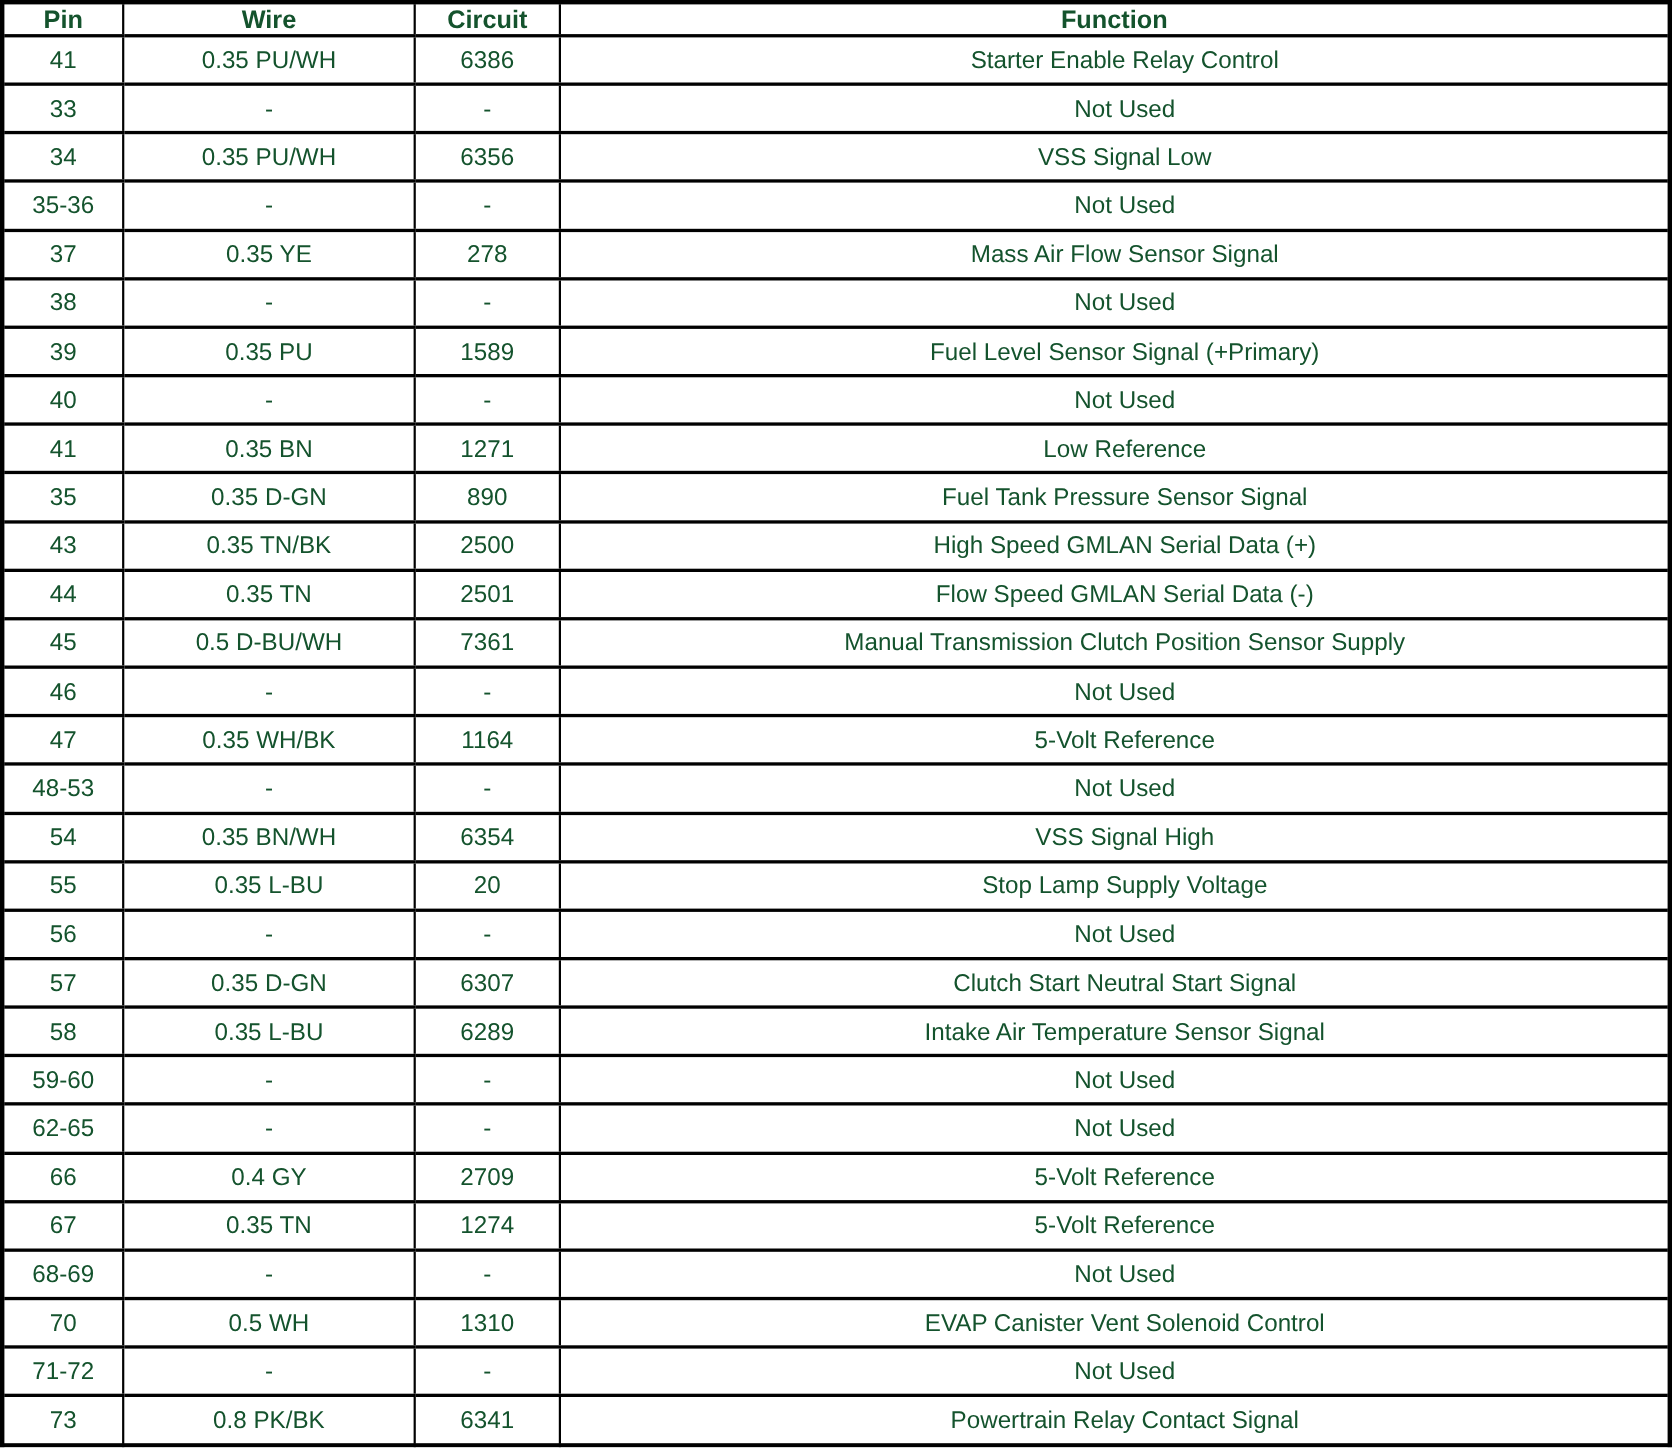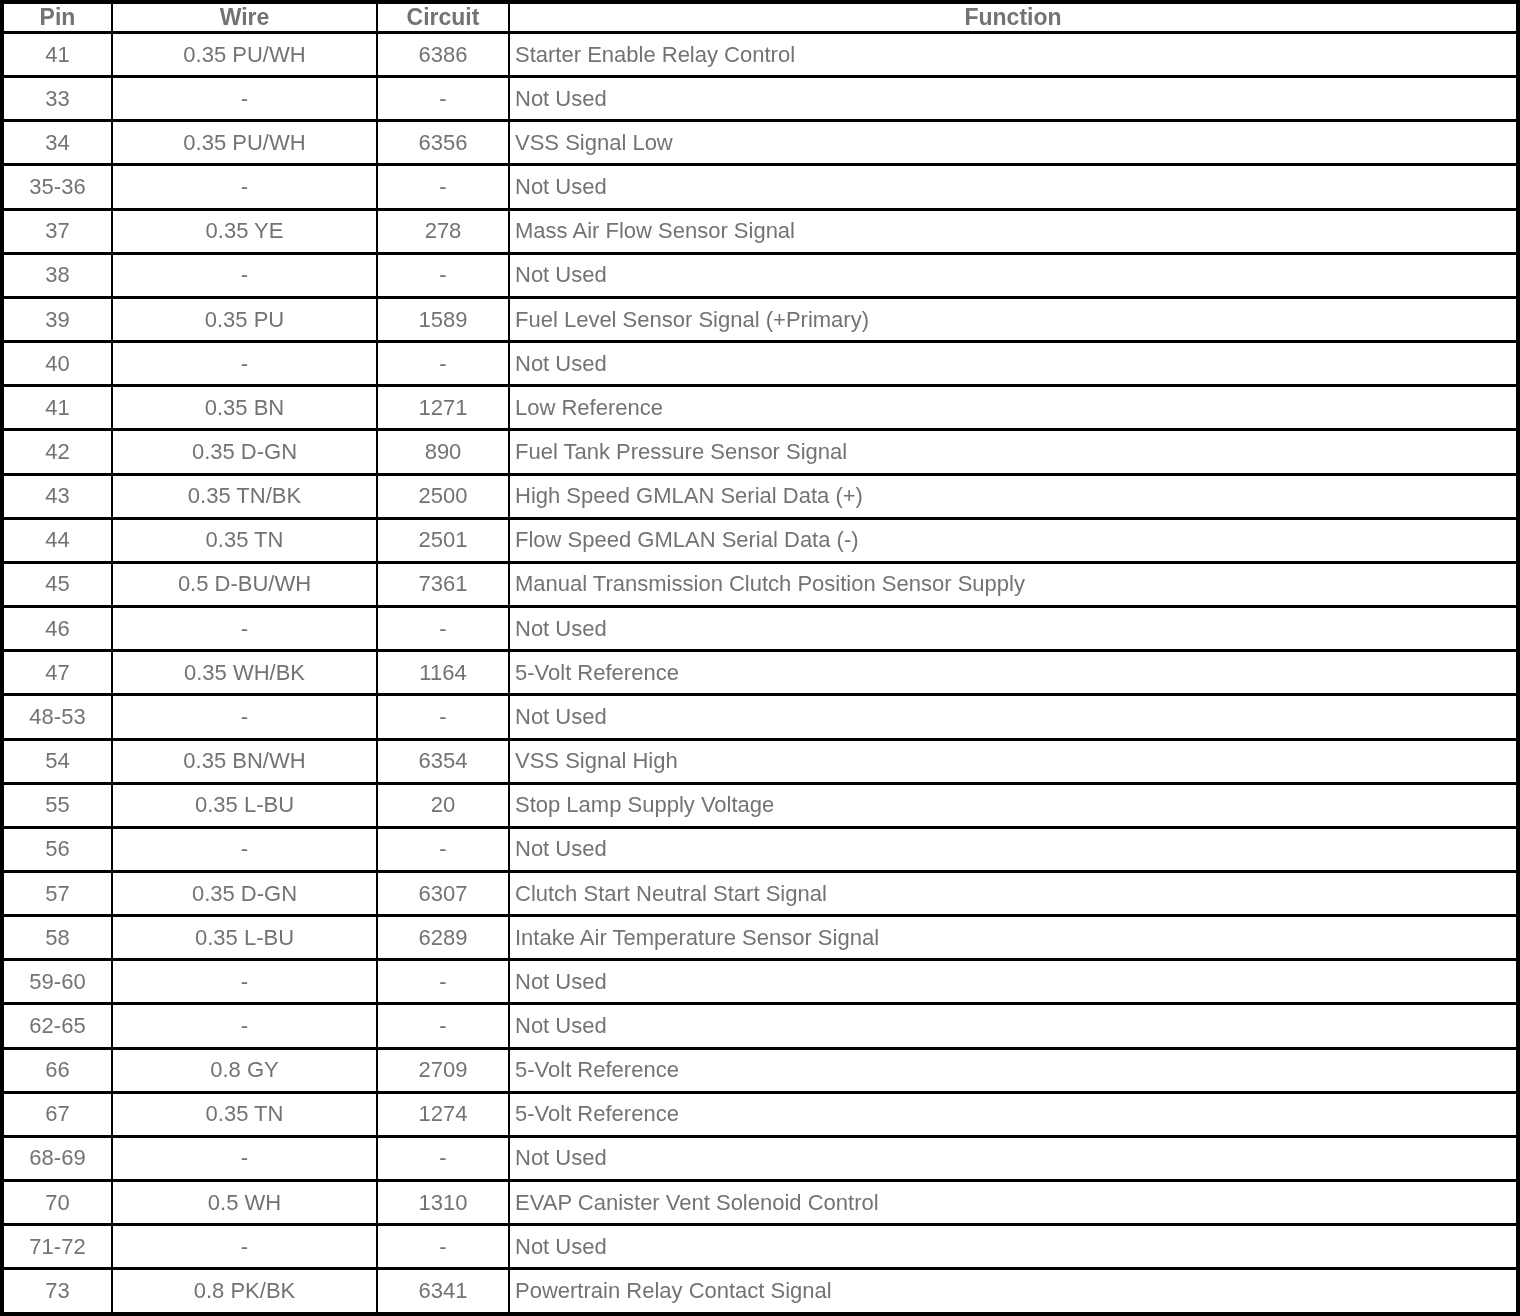--- a/index.html
+++ b/index.html
@@ -13,21 +13,21 @@
     background: #ffffff;
     overflow: hidden;
   }
   table.pinout {
     width: 1520px;
     height: 1316px;
     border-collapse: collapse;
     table-layout: fixed;
     font-family: "Liberation Sans", sans-serif;
     font-size: 22px;
-    color: #737373;
+    color: #14532d;
     border: 4px solid #000000;
   }
   table.pinout th,
   table.pinout td {
     border-left: 2px solid #000000;
     border-right: 2px solid #000000;
     border-top: 3px solid #000000;
     border-bottom: 3px solid #000000;
     padding: 0;
     vertical-align: middle;
@@ -38,22 +38,22 @@
     font-weight: bold;
     font-size: 23px;
     text-align: center;
     background: #ffffff;
   }
   table.pinout td {
     text-align: center;
     background: #ffffff;
   }
   table.pinout td.col-function {
-    text-align: left;
-    padding-left: 5px;
+    text-align: center;
+    padding-left: 19px;
   }
   col.c-pin      { width: 110px; }
   col.c-wire     { width: 265px; }
   col.c-circuit  { width: 132px; }
   col.c-function { width: auto; }
 </style>
 </head>
 <body>
 
 <div class="page">
@@ -122,21 +122,21 @@
           <td class="col-circuit">-</td>
           <td class="col-function">Not Used</td>
         </tr>
         <tr>
           <td class="col-pin">41</td>
           <td class="col-wire">0.35 BN</td>
           <td class="col-circuit">1271</td>
           <td class="col-function">Low Reference</td>
         </tr>
         <tr>
-          <td class="col-pin">42</td>
+          <td class="col-pin">35</td>
           <td class="col-wire">0.35 D-GN</td>
           <td class="col-circuit">890</td>
           <td class="col-function">Fuel Tank Pressure Sensor Signal</td>
         </tr>
         <tr>
           <td class="col-pin">43</td>
           <td class="col-wire">0.35 TN/BK</td>
           <td class="col-circuit">2500</td>
           <td class="col-function">High Speed GMLAN Serial Data (+)</td>
         </tr>
@@ -207,21 +207,21 @@
           <td class="col-function">Not Used</td>
         </tr>
         <tr>
           <td class="col-pin">62-65</td>
           <td class="col-wire">-</td>
           <td class="col-circuit">-</td>
           <td class="col-function">Not Used</td>
         </tr>
         <tr>
           <td class="col-pin">66</td>
-          <td class="col-wire">0.8 GY</td>
+          <td class="col-wire">0.4 GY</td>
           <td class="col-circuit">2709</td>
           <td class="col-function">5-Volt Reference</td>
         </tr>
         <tr>
           <td class="col-pin">67</td>
           <td class="col-wire">0.35 TN</td>
           <td class="col-circuit">1274</td>
           <td class="col-function">5-Volt Reference</td>
         </tr>
         <tr>

